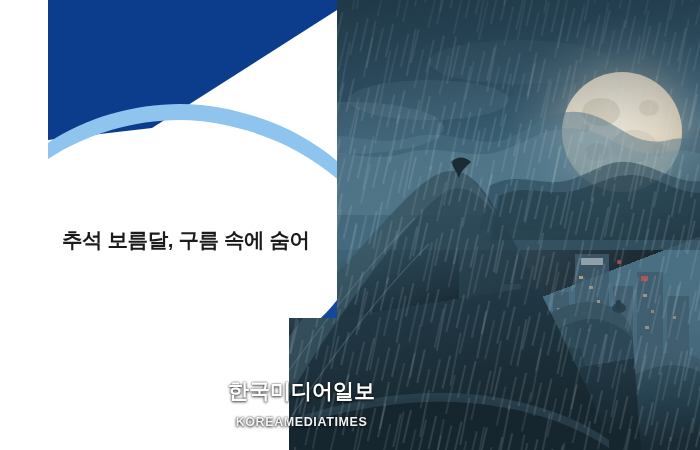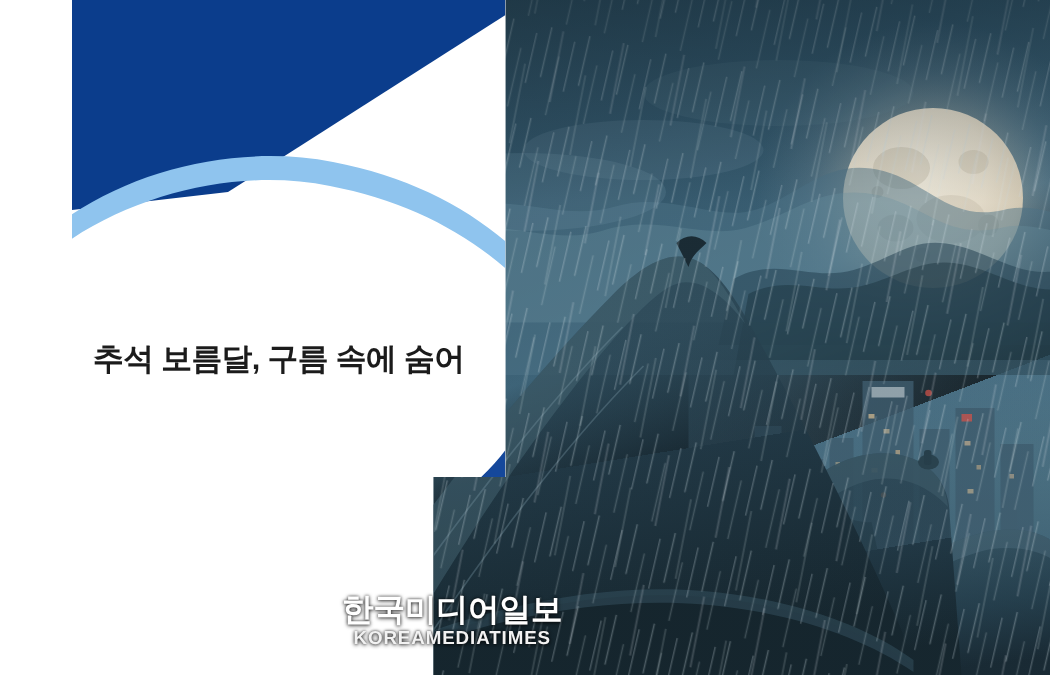--- a/index.html
+++ b/index.html
@@ -73,41 +73,41 @@
     top: 0;
     width: 411px;
     height: 450px;
     display: block;
   }
 
   
   .watermark {
     position: absolute;
     left: 228px;
-    top: 396px;
+    top: 380px;
     z-index: 9;
     text-align: center;
     line-height: 1;
     pointer-events: none;
   }
   .wm-ko {
     display: block;
     color: #ffffff;
     font-size: 21px;
     font-weight: bold;
     letter-spacing: 0px;
     text-shadow: 0 1px 3px rgba(0,0,0,0.75), 0 0 2px rgba(0,0,0,0.6);
   }
   .wm-en {
     display: block;
     color: #f2f2f2;
     font-size: 12.5px;
     font-weight: bold;
     letter-spacing: 0.6px;
-    margin-top: 2px;
+    margin-top: 15px;
     text-shadow: 0 1px 3px rgba(0,0,0,0.8), 0 0 2px rgba(0,0,0,0.6);
   }
 </style>
 </head>
 <body>
 
 <div id="card">
 
   <div class="photo">
     <svg class="scene" viewBox="0 0 411 450" preserveAspectRatio="xMidYMid slice">

